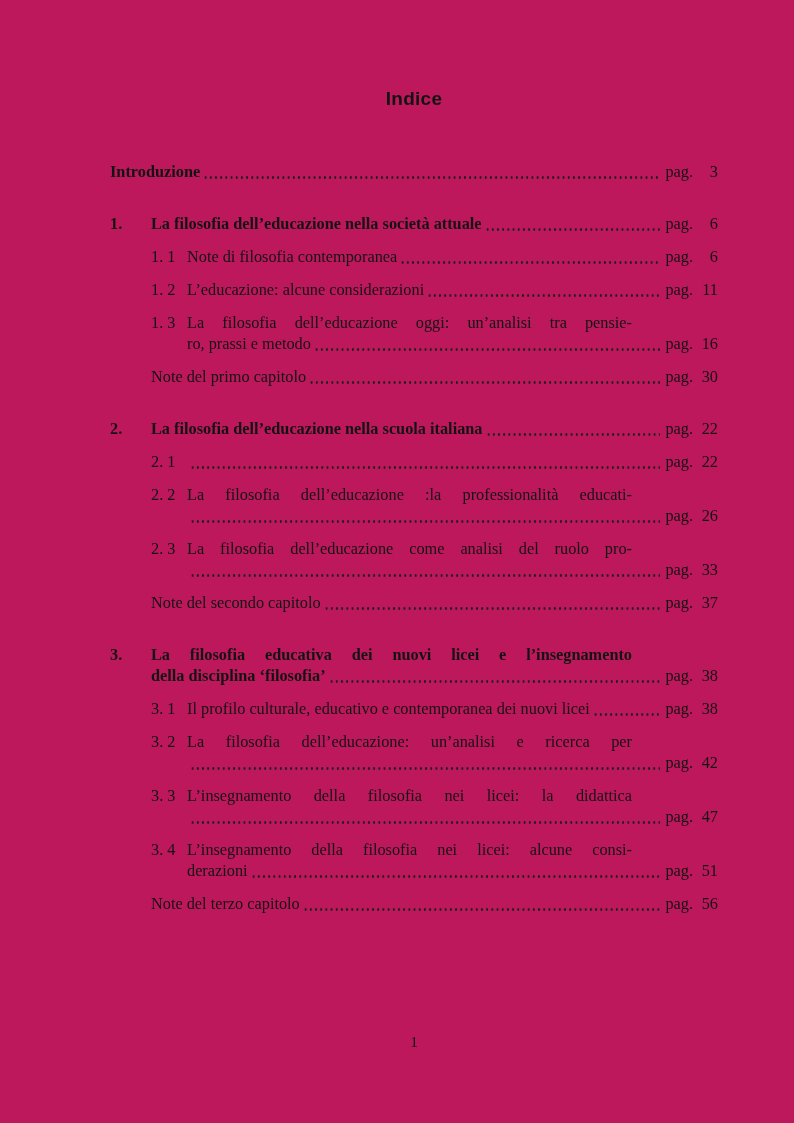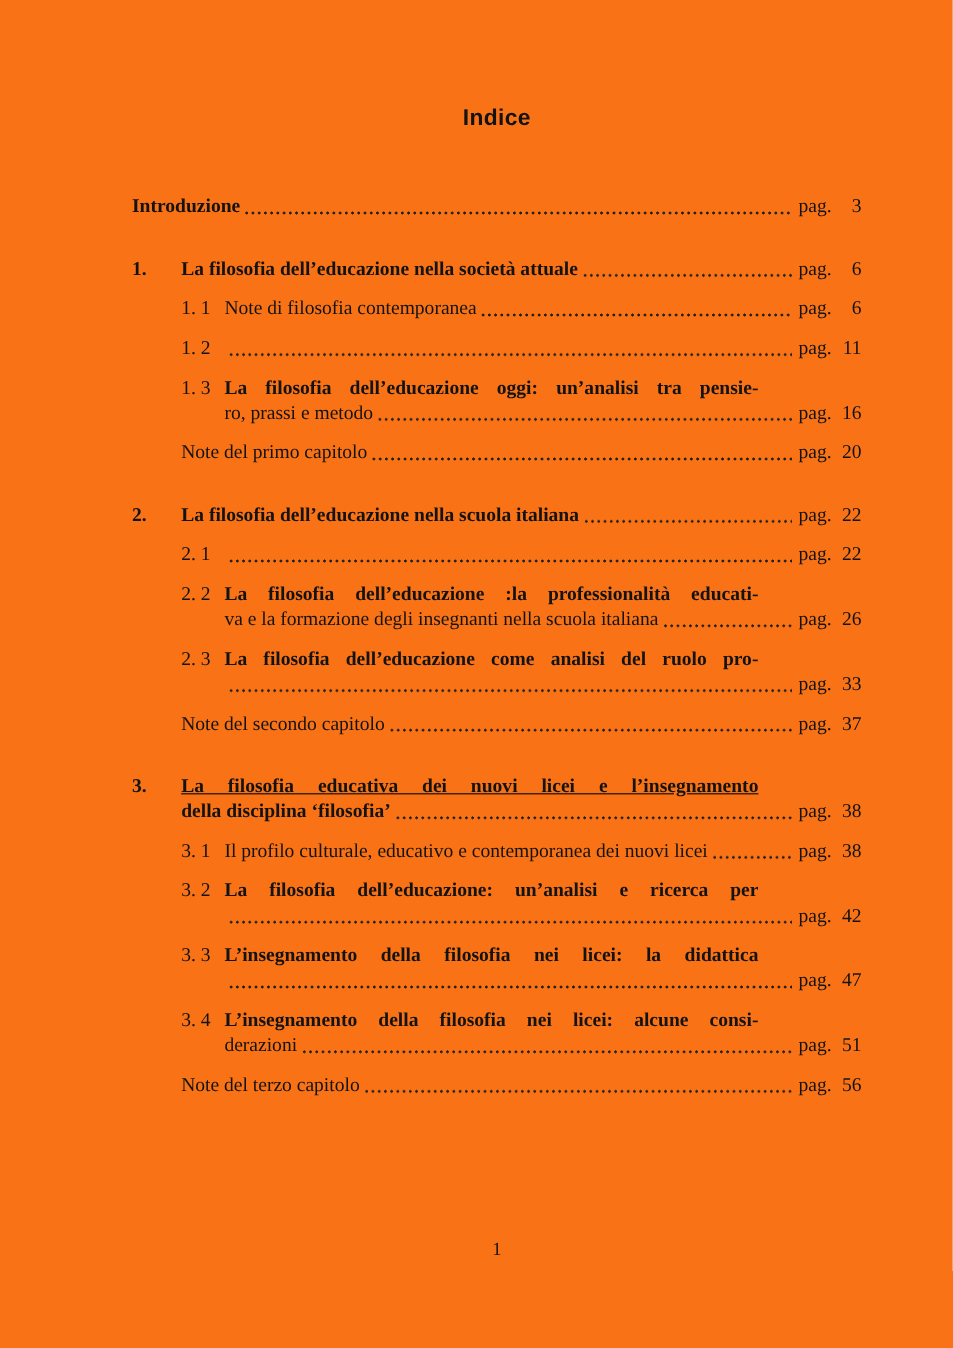--- a/index.html
+++ b/index.html
@@ -1,21 +1,21 @@
 <!DOCTYPE html>
 <html><head>
 <meta charset="utf-8">
 <style>
   html, body { margin: 0; padding: 0; background: #ffffff; }
   .page {
     position: relative;
     width: 794px;
     height: 1123px;
     margin: 0 auto;
-    background: #f97316;
+    background: #be185d;
     box-sizing: border-box;
     padding: 88px 76px 0 110px;
     font-family: "Liberation Serif", serif;
     font-size: 16.3px;
     color: #131313;
     overflow: hidden;
   }
   .doc-title {
     font-family: "Liberation Sans", sans-serif;
     font-size: 19px;
@@ -43,23 +43,22 @@
     font-weight: normal;
   }
   .toc-entry.note { padding-left: 41px; }
   .entry-body { flex: 1; min-width: 0; }
   
   .jline {
     text-align: justify;
     text-align-last: justify;
     margin-right: 86px;
     white-space: nowrap;
-    font-weight: bold;
-  }
-  .toc-entry.chapter .jline { margin-right: 86px; text-decoration: underline; }
+  }
+  .toc-entry.chapter .jline { margin-right: 86px; }
   .lline { display: flex; }
   .txt { flex: none; white-space: nowrap; }
   .toc-entry.intro .txt,
   .toc-entry.chapter .txt,
   .toc-entry.chapter .jline { font-weight: bold; }
   .leader {
     flex: 1;
     margin: 0 5px 0 3px;
     background-image: radial-gradient(circle, #1e1e1e 1.02px, rgba(0,0,0,0) 1.35px);
     background-size: 5.2px 3px;
@@ -120,20 +119,21 @@
             <span class="leader"></span>
             <span class="pag">pag.</span>
             <span class="pg">6</span>
           </div>
         </div>
       </div>
       <div class="toc-entry sub">
         <span class="num">1. 2</span>
         <div class="entry-body">
           <div class="lline">
+            <span class="txt">L’educazione: alcune considerazioni</span>
             <span class="leader"></span>
             <span class="pag">pag.</span>
             <span class="pg">11</span>
           </div>
         </div>
       </div>
       <div class="toc-entry sub">
         <span class="num">1. 3</span>
         <div class="entry-body">
           <div class="jline">La filosofia dell’educazione oggi: un’analisi tra pensie-</div>
@@ -144,21 +144,21 @@
             <span class="pg">16</span>
           </div>
         </div>
       </div>
       <div class="toc-entry note">
         <div class="entry-body">
           <div class="lline">
             <span class="txt">Note del primo capitolo</span>
             <span class="leader"></span>
             <span class="pag">pag.</span>
-            <span class="pg">20</span>
+            <span class="pg">30</span>
           </div>
         </div>
       </div>
       <div class="toc-entry chapter">
         <span class="num">2.</span>
         <div class="entry-body">
           <div class="lline">
             <span class="txt">La filosofia dell’educazione nella scuola italiana</span>
             <span class="leader"></span>
             <span class="pag">pag.</span>
@@ -174,21 +174,20 @@
             <span class="pag">pag.</span>
             <span class="pg">22</span>
           </div>
         </div>
       </div>
       <div class="toc-entry sub">
         <span class="num">2. 2</span>
         <div class="entry-body">
           <div class="jline">La filosofia dell’educazione :la professionalità educati-</div>
           <div class="lline">
-            <span class="txt">va e la formazione degli insegnanti nella scuola italiana</span>
             <span class="leader"></span>
             <span class="pag">pag.</span>
             <span class="pg">26</span>
           </div>
         </div>
       </div>
       <div class="toc-entry sub">
         <span class="num">2. 3</span>
         <div class="entry-body">
           <div class="jline">La filosofia dell’educazione come analisi del ruolo pro-</div>

